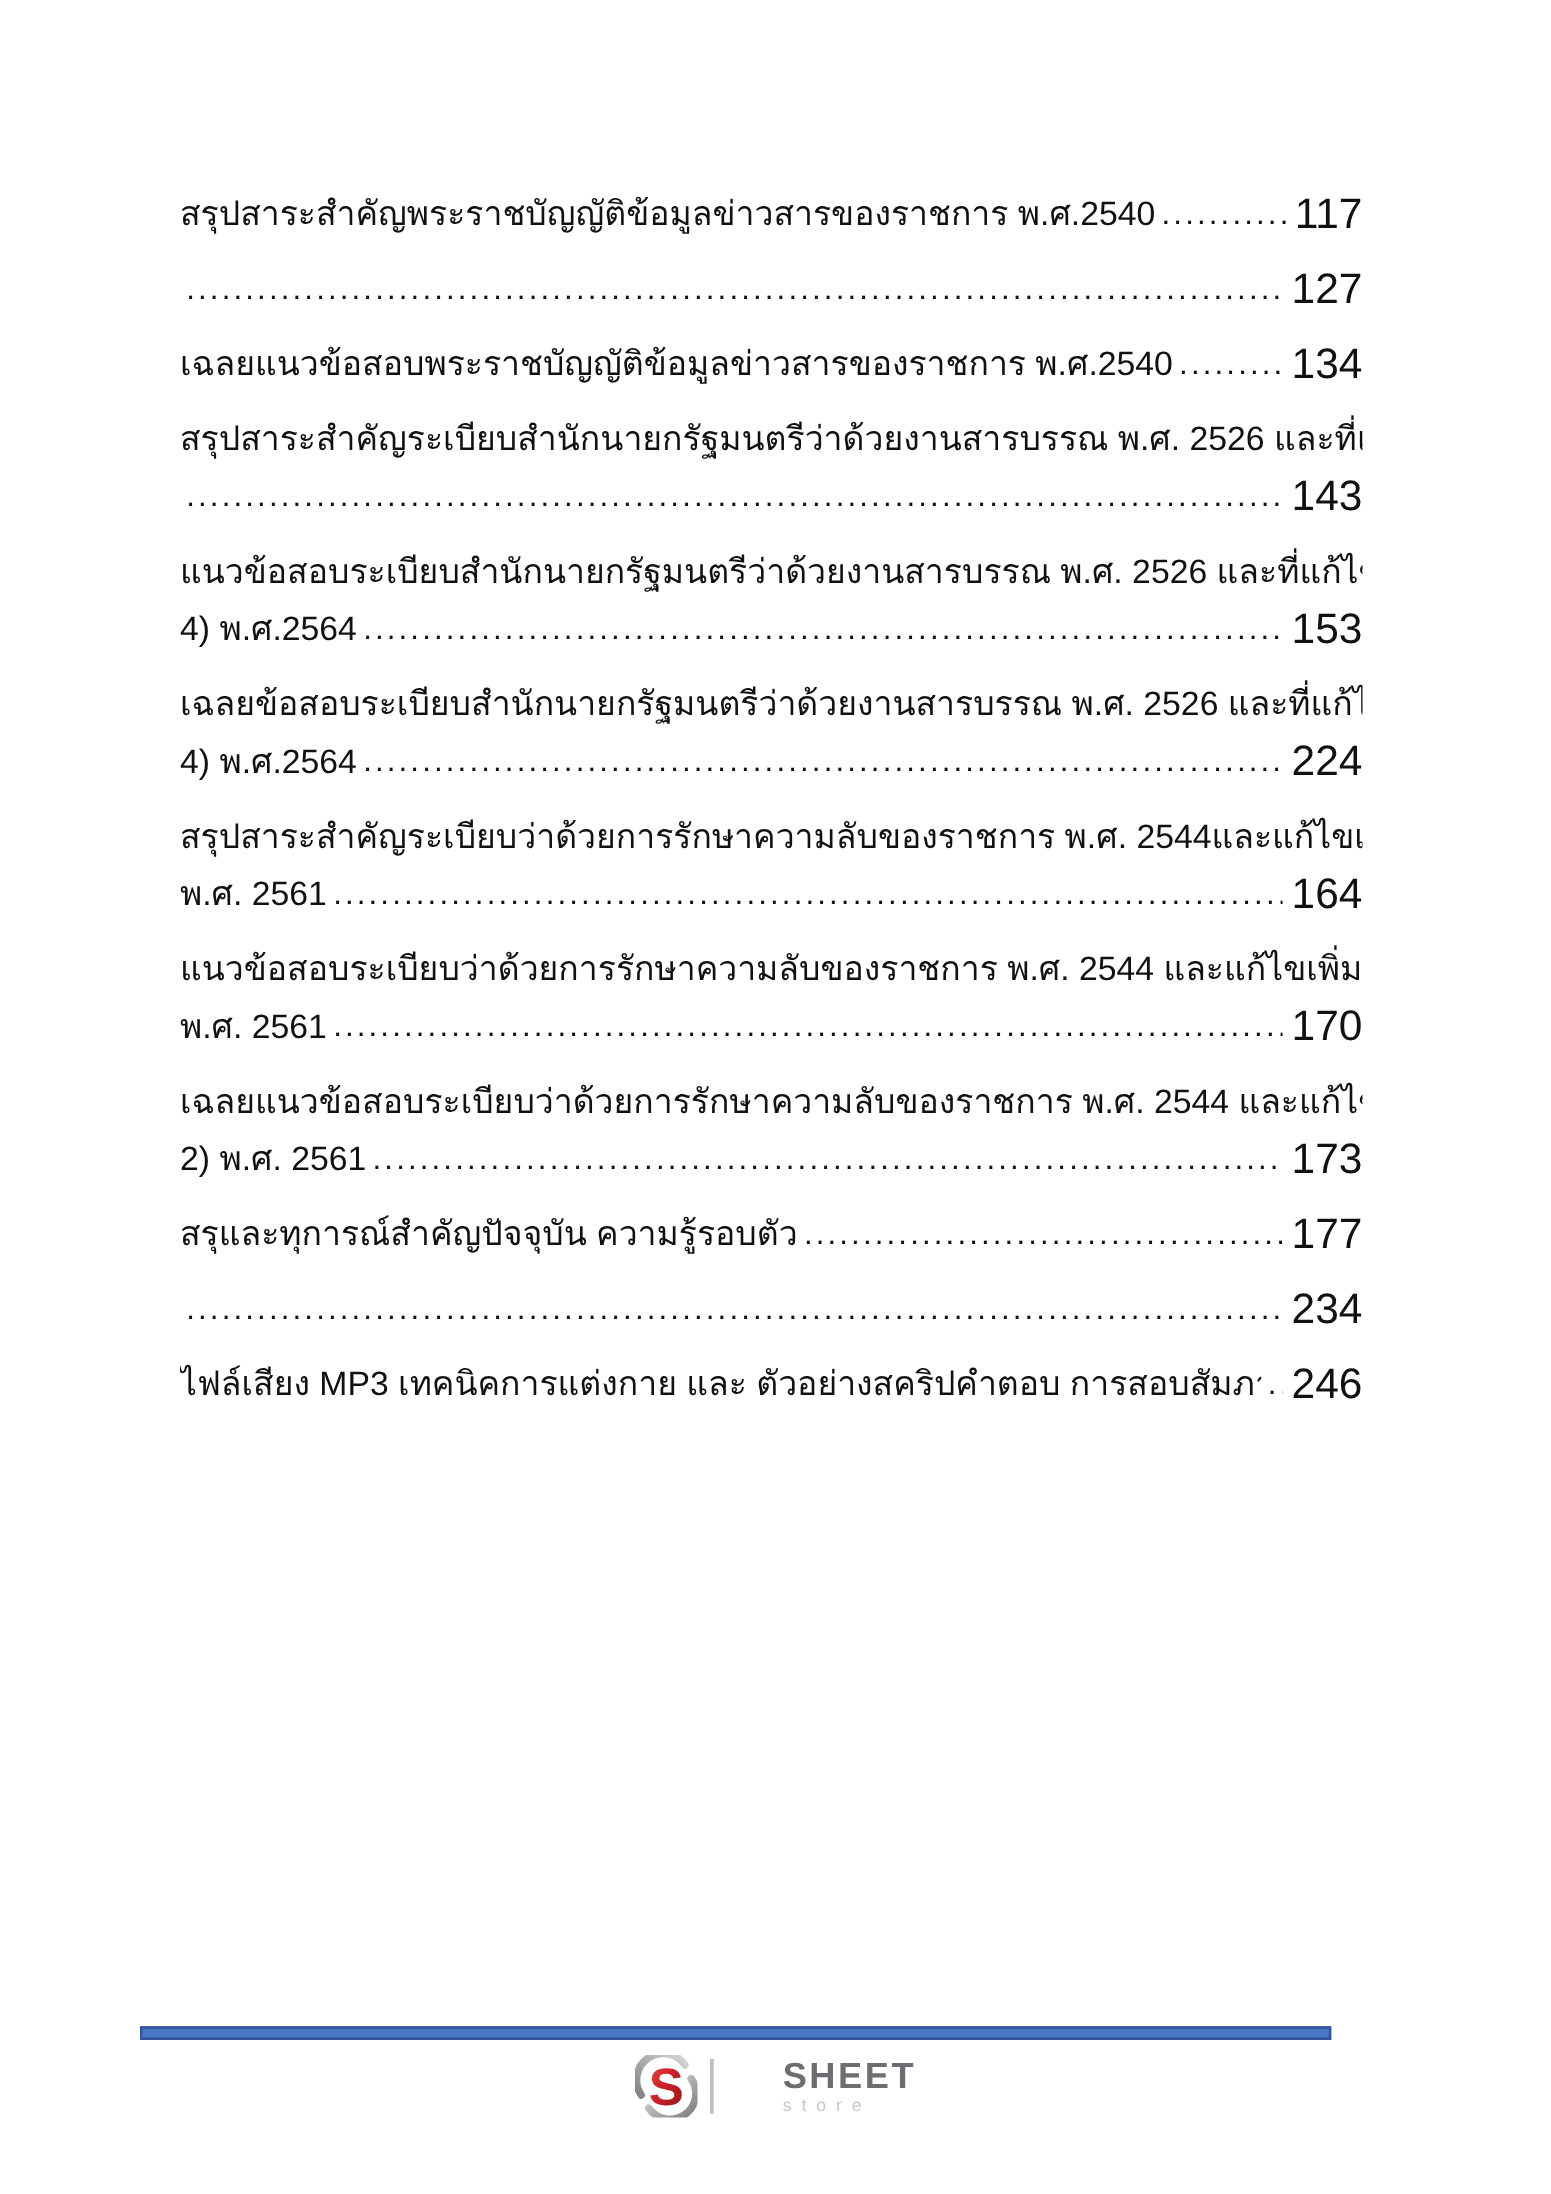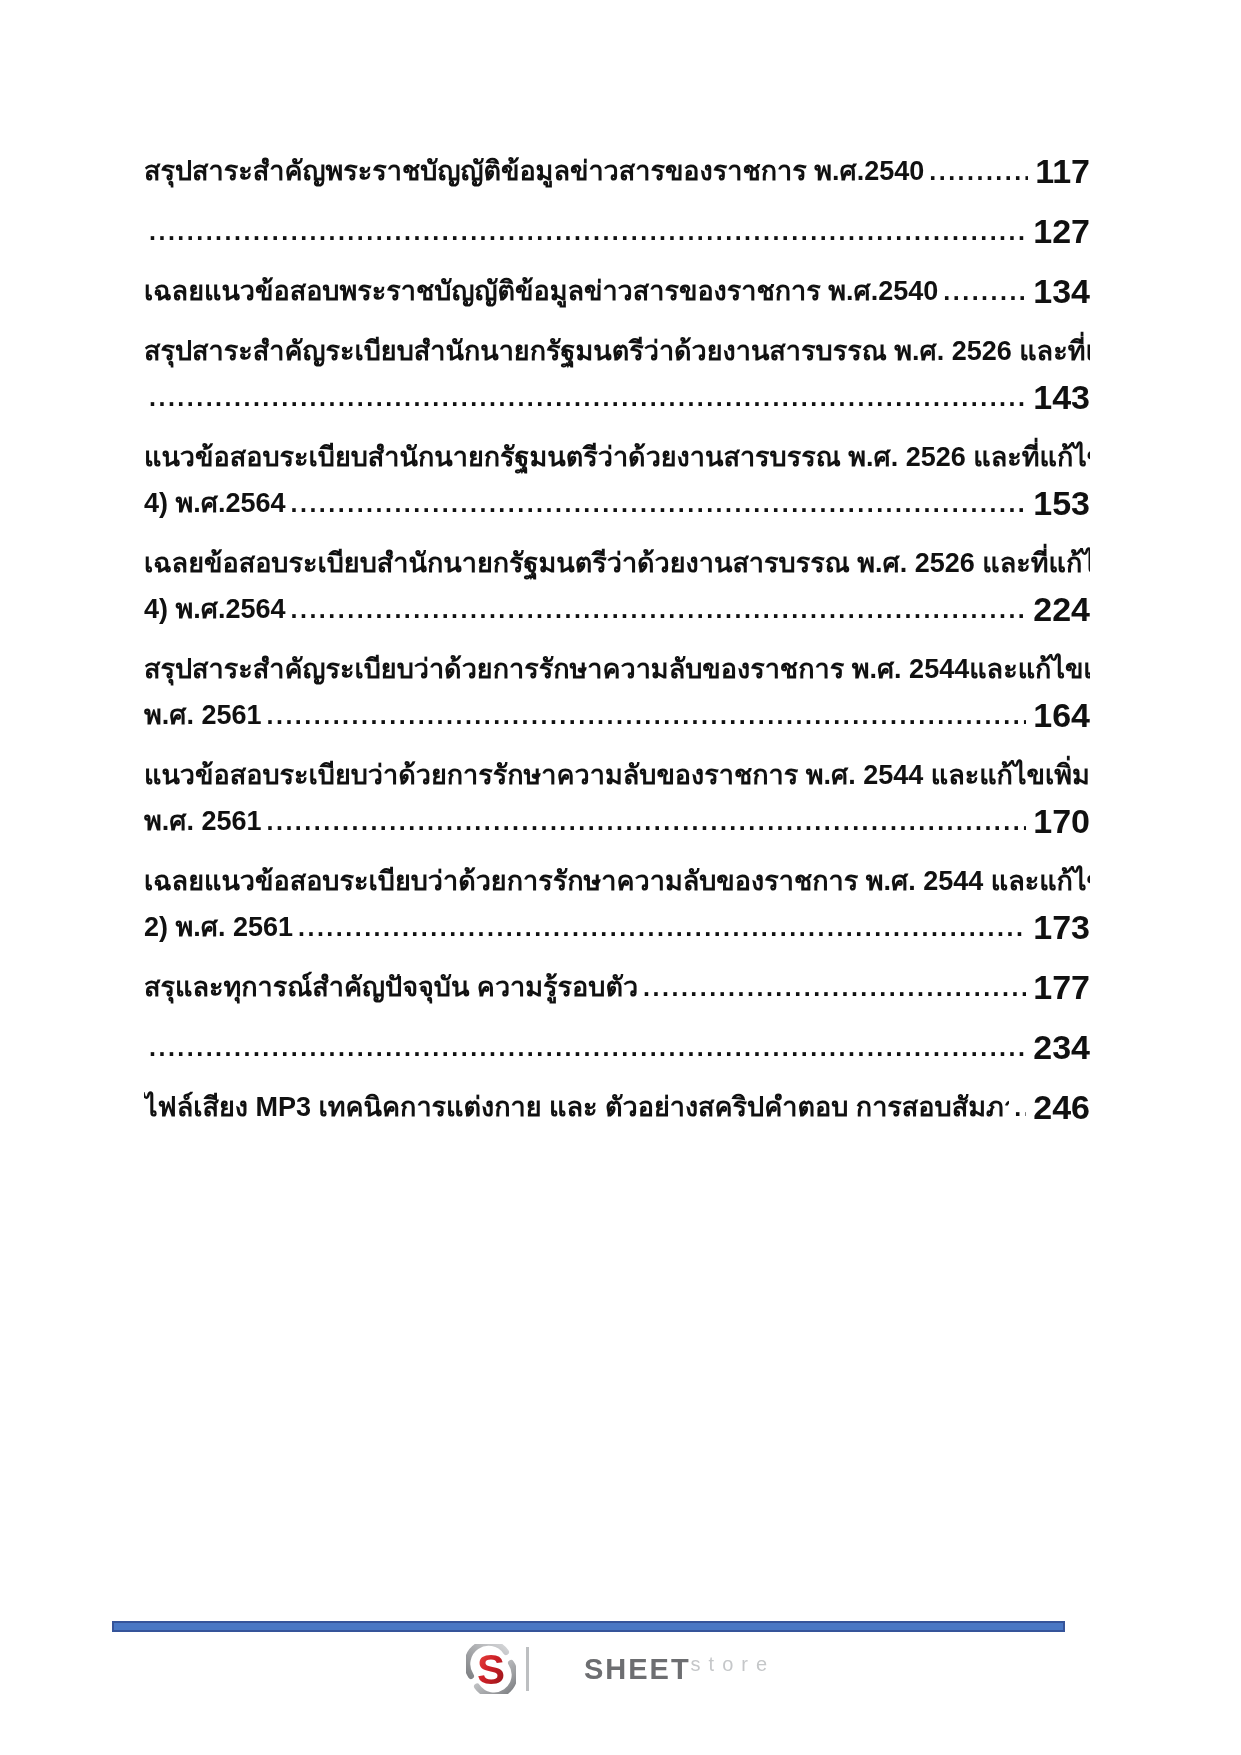--- a/index.html
+++ b/index.html
@@ -14,21 +14,20 @@
 
   
   .toc{
     position:absolute;left:144px;top:148px;width:946px;
   }
   .entry{margin-bottom:14px;}
   .line{
     display:flex;align-items:flex-start;
     line-height:46px;font-size:27px;
     white-space:nowrap;
-    font-weight:bold;
   }
   .line .text{flex:0 1 auto;overflow:hidden;}
   .line .leader{
     flex:1 1 12px;min-width:12px;overflow:hidden;
     letter-spacing:2.5px;font-size:25px;
     margin:0 7px 0 5px;
   }
   .line .num{flex:0 0 auto;font-size:34px;}
 
   
@@ -38,27 +37,27 @@
   }
   .footer-logo{
     position:absolute;left:0;top:1644px;width:1241px;
     display:flex;align-items:center;justify-content:center;
   }
   .s-mark{display:block;}
   .logo-divider{
     width:3px;height:44px;background:#bdbfc1;
     margin:0 9px 0 10px;
   }
-  .logo-text{display:flex;flex-direction:row;justify-content:center;margin-left:46px;}
+  .logo-text{display:flex;flex-direction:column;justify-content:center;margin-left:46px;}
   .brand{
     font-size:29px;font-weight:bold;color:#6d6e71;
     letter-spacing:2px;line-height:28px;
   }
   .sub{
-    font-size:20px;color:#c5c7c9;letter-spacing:8px;
+    font-size:14px;color:#c5c7c9;letter-spacing:8px;
     line-height:16px;margin-top:1px;
   }
 </style>
 </head>
 <body>
 
 <div class="page">
 
   <div class="toc">
     <div class="entry">

